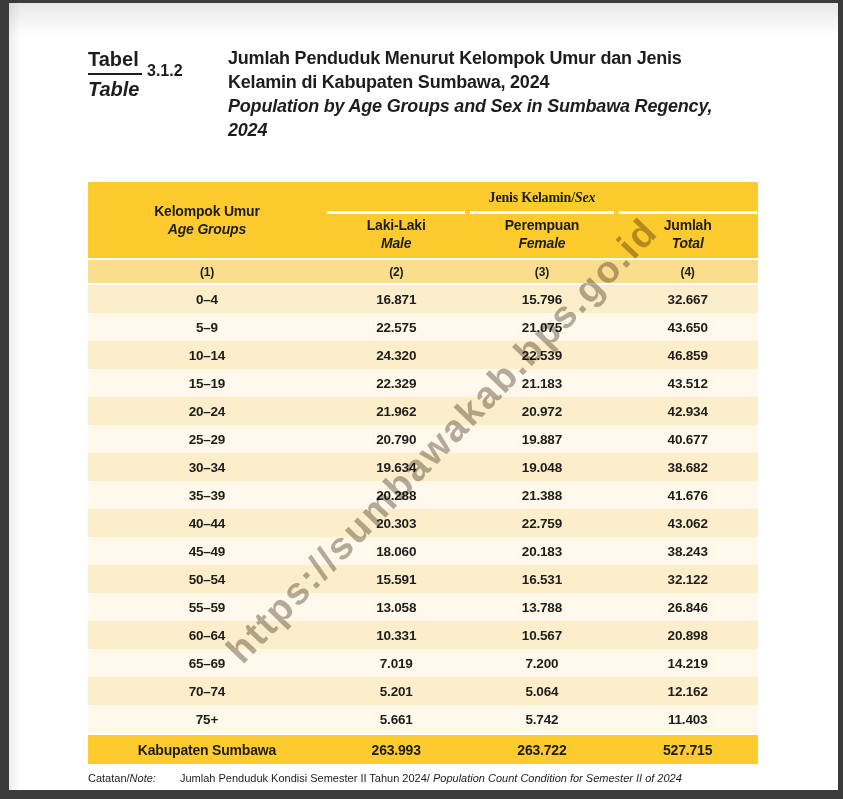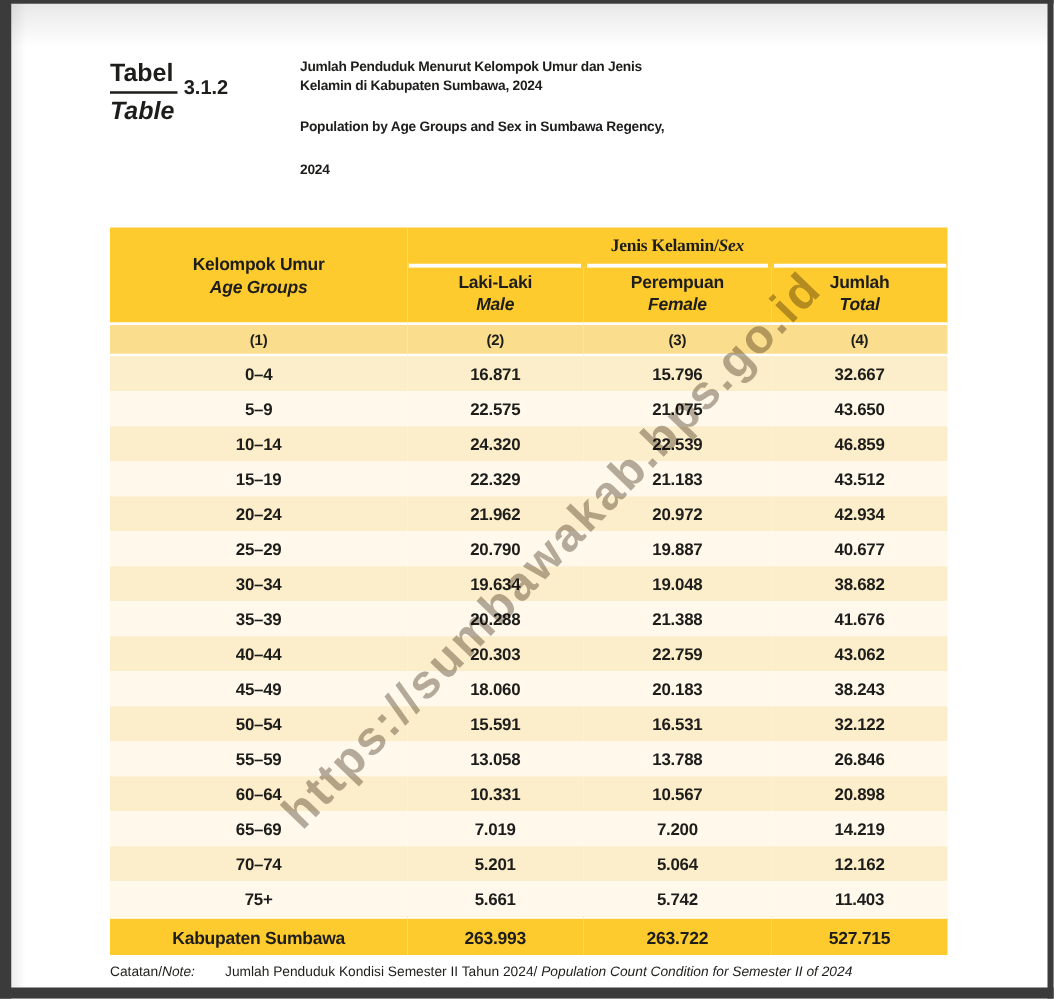--- a/index.html
+++ b/index.html
@@ -20,22 +20,22 @@
   .page-shade{position:absolute;left:9px;top:3px;right:5px;height:34px;
     background:linear-gradient(to bottom, rgba(0,0,0,0.09), rgba(0,0,0,0));}
   .page-shade-left{position:absolute;left:9px;top:3px;bottom:9px;width:12px;
     background:linear-gradient(to right, rgba(0,0,0,0.07), rgba(0,0,0,0));}
 
   
   .label-stack{position:absolute;left:88px;top:48px;font-size:20px;font-weight:bold;line-height:1.1;}
   .label-top{display:block;border-bottom:2.5px solid var(--text);padding:0 3px 3px 0;}
   .label-bottom{display:block;font-style:italic;padding-top:3px;}
   .table-number{position:absolute;left:147px;top:62px;font-size:16px;font-weight:bold;}
-  .title-block{position:absolute;left:240px;top:47px;width:500px;font-size:11px;font-weight:bold;line-height:1.33;letter-spacing:-0.2px;}
-  .title-en{margin-top:19px;}
+  .title-block{position:absolute;left:228px;top:47px;width:500px;font-size:18px;font-weight:bold;line-height:1.33;letter-spacing:-0.2px;}
+  .title-en{font-style:italic;}
 
   
   .stat-table{position:absolute;left:88px;top:182px;width:670px;border-collapse:separate;border-spacing:0;table-layout:fixed;}
   .stat-table th,.stat-table td{text-align:center;vertical-align:middle;letter-spacing:-0.2px;}
   .col-age{width:35.5%;} .col-male{width:21%;} .col-female{width:22.5%;} .col-total{width:21%;}
   .group-row th{background:var(--gold);font-size:14px;font-weight:bold;}
   .agegroup-head{height:76px;line-height:1.3;}
   .agegroup-head .en,.subhead .en{font-style:italic;}
   .sex-head{height:30px;position:relative;vertical-align:middle;font-family:Liberation Serif, serif;}
   .sex-head .en{font-style:italic;}

